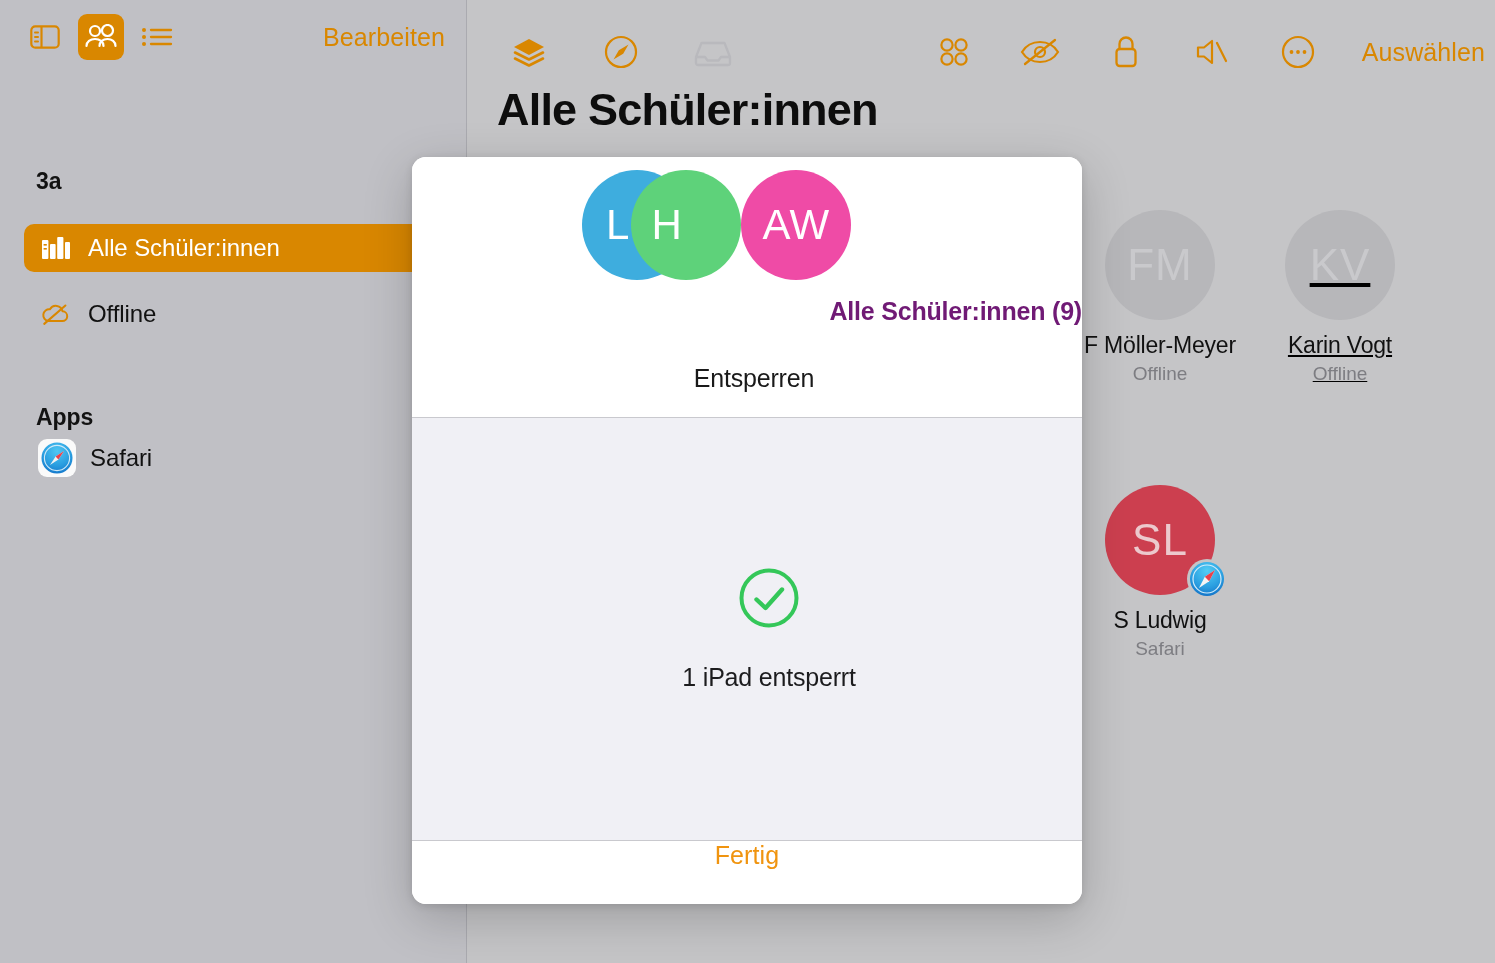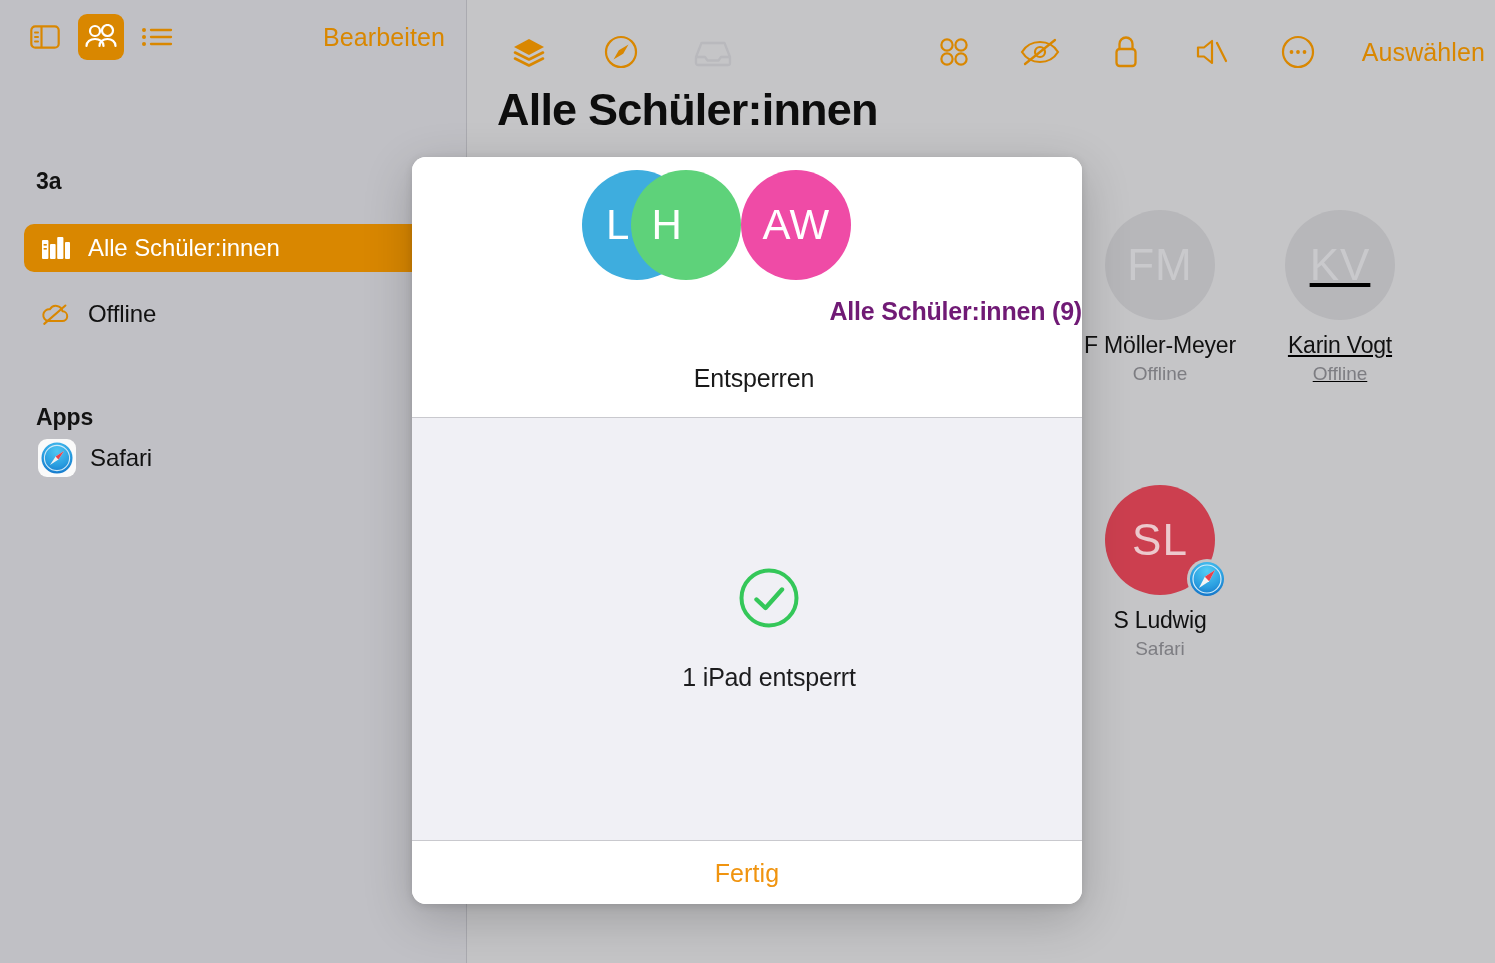--- a/index.html
+++ b/index.html
@@ -259,21 +259,21 @@
   #modal-result {
     font-size: 25px;
     color: #1c1c1e;
     letter-spacing: -0.2px;
   }
 
   #modal-footer {
     height: 64px;
     background: #ffffff;
     display: flex;
-    align-items: center;
+    align-items: flex-start;
     justify-content: center;
   }
   #done-button {
     font-size: 25px;
     color: #f0940f;
     letter-spacing: 0.1px;
     background: none;
     border: none;
     font-family: inherit;
     cursor: pointer;

